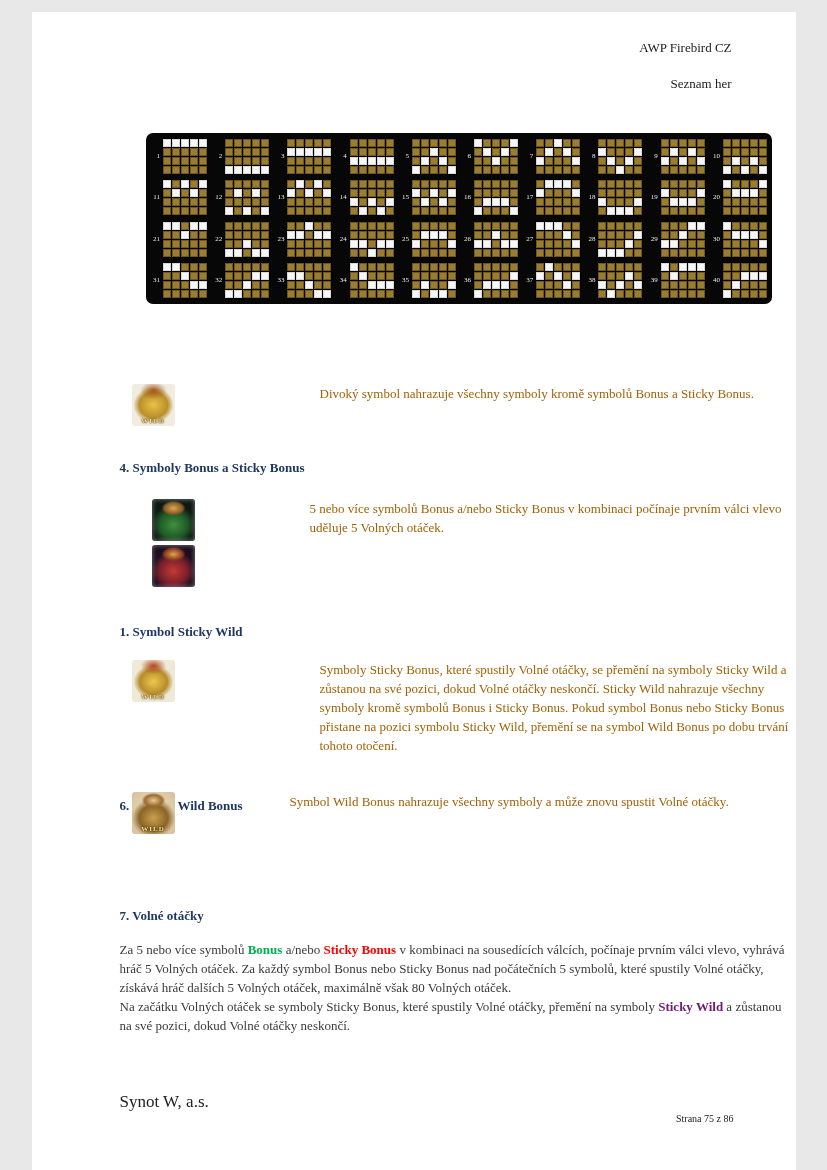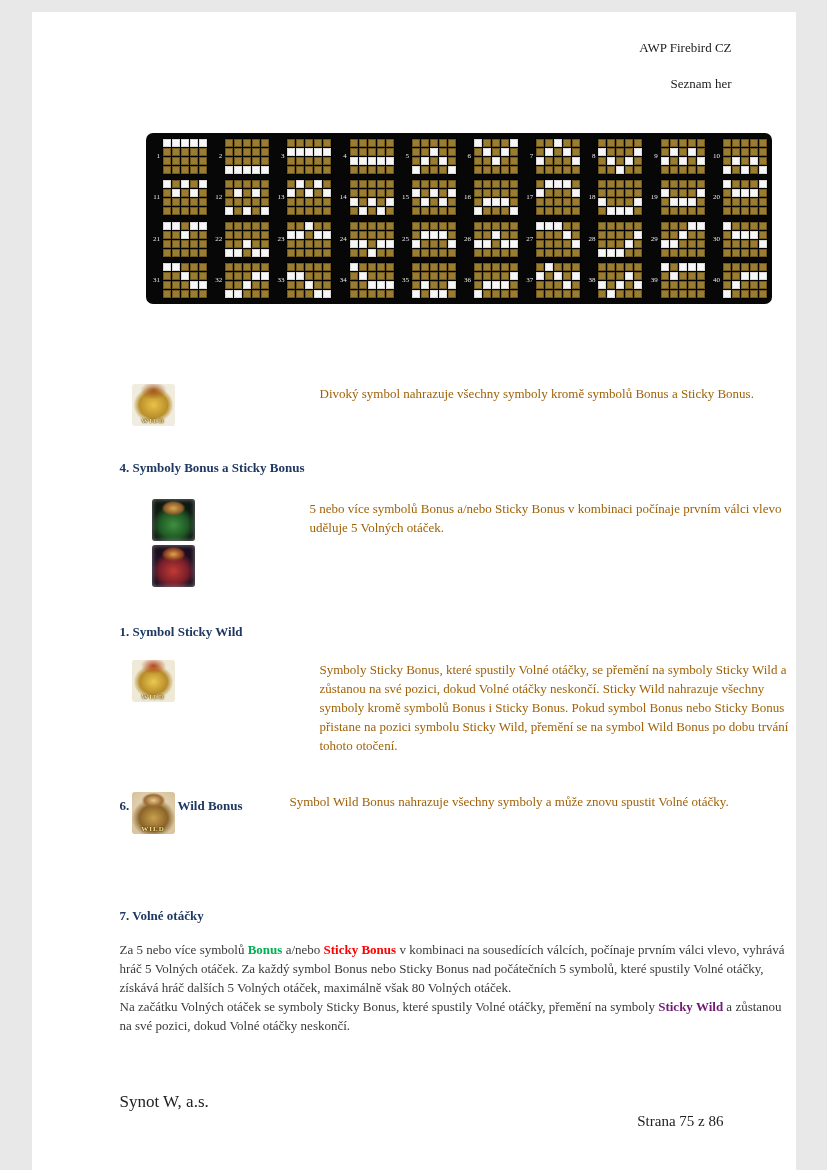--- a/index.html
+++ b/index.html
@@ -73,21 +73,21 @@
       radial-gradient(ellipse 60% 55% at 50% 62%,#caa04e 0%,#8a6428 55%,rgba(0,0,0,0) 85%),
       radial-gradient(ellipse 95% 95% at 50% 50%,#efe3c8 0%,#cdb489 100%);
   }
 
   
   .runs p{margin:0;font-size:13px;line-height:19px;}
   .runs span[data-colored]{font-weight:bold;}
 
   
   .footer-company{position:absolute;left:88px;top:1080px;font-size:17px;color:#222;}
-  .footer-page{position:absolute;right:72px;top:1101px;font-size:15px;color:#222;}
+  .footer-page{position:absolute;right:62px;top:1101px;font-size:10px;color:#222;}
 </style>
 </head>
 <body>
 
 <div class="page">
 
   <div class="doc-header">
     <span class="line1">AWP Firebird CZ</span>
     <span class="line2">Seznam her</span>
   </div>

